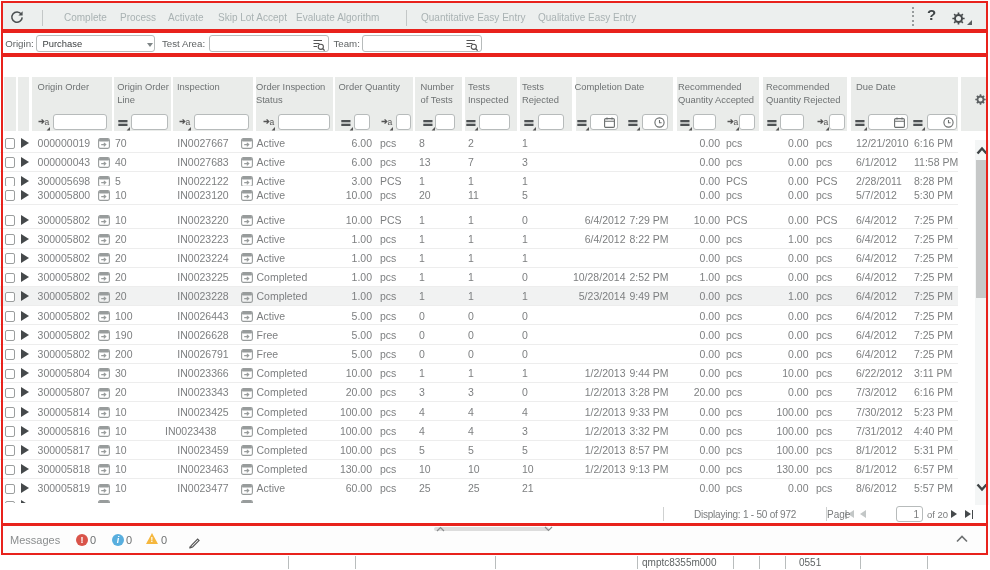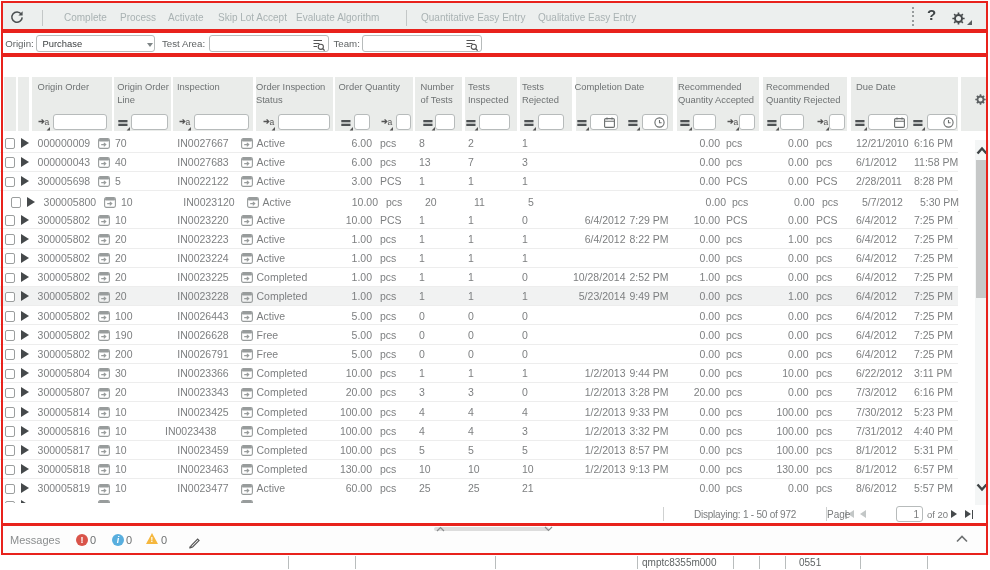--- a/index.html
+++ b/index.html
@@ -245,21 +245,21 @@
             </g>
             <g stroke="#5c6062" stroke-width="2.4">
               <path d="M8.5 0.5 V3 M8.5 14 V16.5 M0.5 8.5 H3 M14 8.5 H16.5 M2.85 2.85 L4.6 4.6 M12.4 12.4 L14.15 14.15 M14.15 2.85 L12.4 4.6 M4.6 12.4 L2.85 14.15"></path>
             </g>
           </svg></span>
   </div>
   <div class="abs" style="left:0;top:76.5px;width:960px;height:369.5px;overflow:hidden">
 <div class="row" style="top:0.0px;">
           <span class="cb" style="left:4.5px"></span>
           <span class="play" style="left:20.5px"></span>
-          <span class="c" style="left:37.6px">000000009</span>
+          <span class="c" style="left:37.6px">000000019</span>
           <span class="ic" style="left:98px">
             <svg width="12" height="11" viewBox="0 0 12 11">
               <rect x="0.6" y="0.6" width="10.8" height="9.8" rx="1.6" fill="none" stroke="#989c9c" stroke-width="1.1"></rect>
               <rect x="1" y="1" width="10" height="2.4" rx="1" fill="#989c9c"></rect>
               <path d="M3.2 6.6 H7.4 M5.8 4.8 L7.8 6.6 L5.8 8.4" fill="none" stroke="#989c9c" stroke-width="1.1"></path>
             </svg>
           </span>
           <span class="c" style="left:115px">70</span>
           <span class="c" style="left:177.3px">IN0027667</span>
           <span class="ic" style="left:240.7px">
@@ -341,21 +341,21 @@
           <span class="c" style="left:419px">1</span>
           <span class="c" style="left:468px">1</span>
           <span class="c" style="left:522px">1</span>
           <span class="c r" style="left:655px;width:65px">0.00</span>
           <span class="c" style="left:726px">PCS</span>
           <span class="c r" style="left:745px;width:63.5px">0.00</span>
           <span class="c" style="left:816px">PCS</span>
           <span class="c" style="left:856px">2/28/2011</span>
           <span class="c" style="left:914px">8:28 PM</span>
         </div>
-<div class="row" style="top:59px;margin-left:6px;">
+<div class="row" style="top:52px;">
           <span class="cb" style="left:4.5px"></span>
           <span class="play" style="left:20.5px"></span>
           <span class="c" style="left:37.6px">300005800</span>
           <span class="ic" style="left:98px">
             <svg width="12" height="11" viewBox="0 0 12 11">
               <rect x="0.6" y="0.6" width="10.8" height="9.8" rx="1.6" fill="none" stroke="#989c9c" stroke-width="1.1"></rect>
               <rect x="1" y="1" width="10" height="2.4" rx="1" fill="#989c9c"></rect>
               <path d="M3.2 6.6 H7.4 M5.8 4.8 L7.8 6.6 L5.8 8.4" fill="none" stroke="#989c9c" stroke-width="1.1"></path>
             </svg>
           </span>

